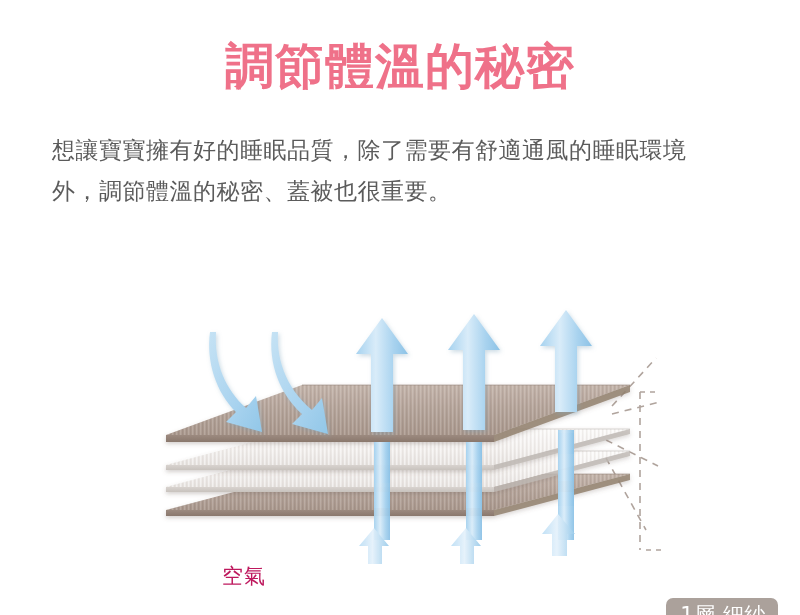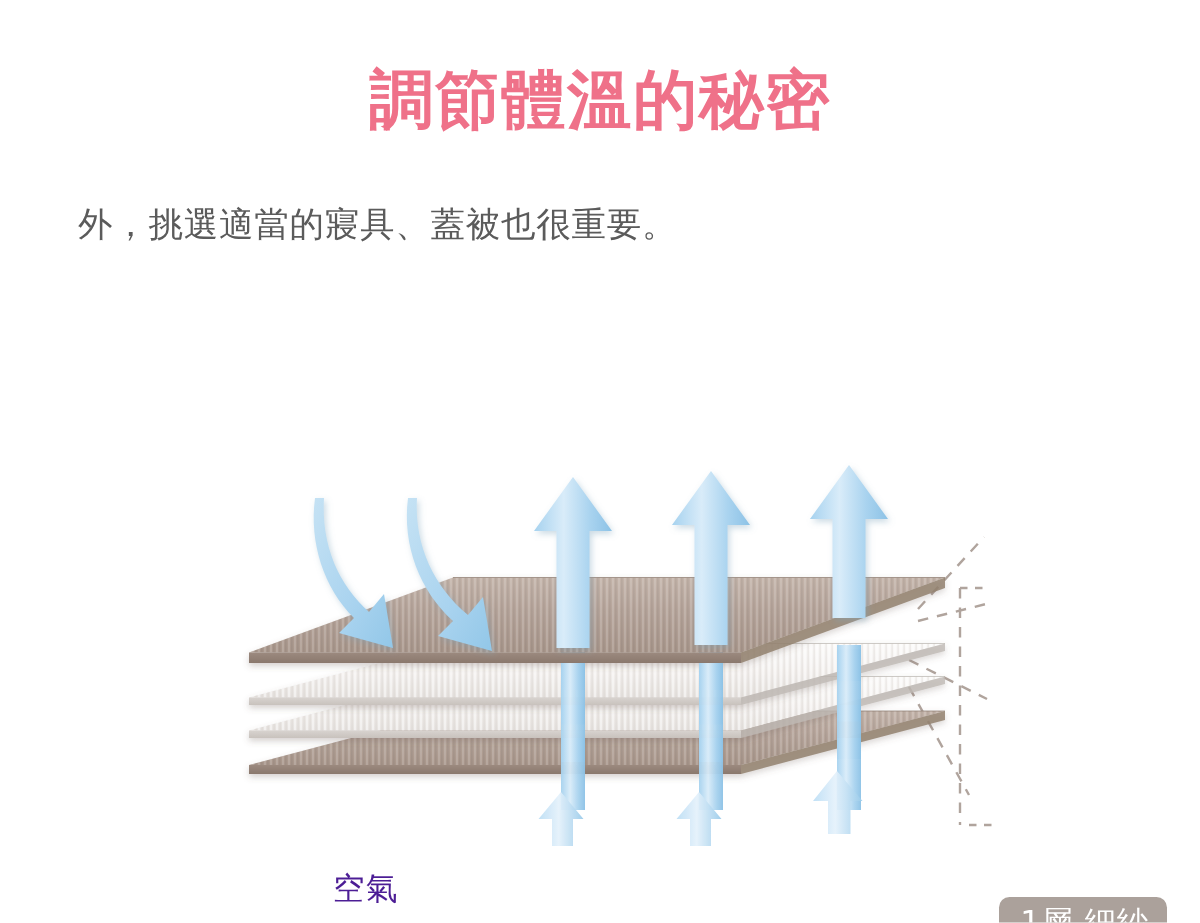--- a/index.html
+++ b/index.html
@@ -18,21 +18,21 @@
     -webkit-font-smoothing: antialiased;
   }
 
   
   .page-title {
     position: absolute;
     top: 44px;
     left: 0;
     width: 800px;
     text-align: center;
-    font-size: 43px;
+    font-size: 49px;
     line-height: 46px;
     font-weight: bold;
     color: #ef7189;
     letter-spacing: 1px;
     white-space: nowrap;
   }
 
   
   .intro {
     position: absolute;
@@ -63,24 +63,24 @@
     left: 0;
     top: 0;
     width: 800px;
     height: 335px;
   }
 
   
   .air-label {
     position: absolute;
     left: 222px;
-    top: 300px;
+    top: 284px;
     font-size: 21px;
     line-height: 24px;
-    color: #4c1d95;
+    color: #be185d;
     letter-spacing: 1px;
     white-space: nowrap;
   }
 
   
   .chip {
     position: absolute;
     left: 666px;
     width: 112px;
     height: 35px;
@@ -96,21 +96,22 @@
     padding-left: 2px;
   }
   .chip-0 { top: 318px; }
 </style>
 </head>
 <body>
 
 <div class="page-title">調節體溫的秘密</div>
 
 <div class="intro">
-  <span class="intro-line">外，挑選適當的寢具、蓋被也很重要。</span>
+  <span class="intro-line">想讓寶寶擁有好的睡眠品質，除了需要有舒適通風的睡眠環境</span>
+  <span class="intro-line">外，調節體溫的秘密、蓋被也很重要。</span>
 </div>
 
 <div class="diagram">
 
   <svg class="diagram-svg" viewBox="0 0 800 335" xmlns="http://www.w3.org/2000/svg">
     <defs>
 
       <linearGradient id="brownGrad" x1="0" y1="0" x2="0" y2="1">
         <stop offset="0%" stop-color="#c3b3a9"></stop>
         <stop offset="45%" stop-color="#b5a49a"></stop>

